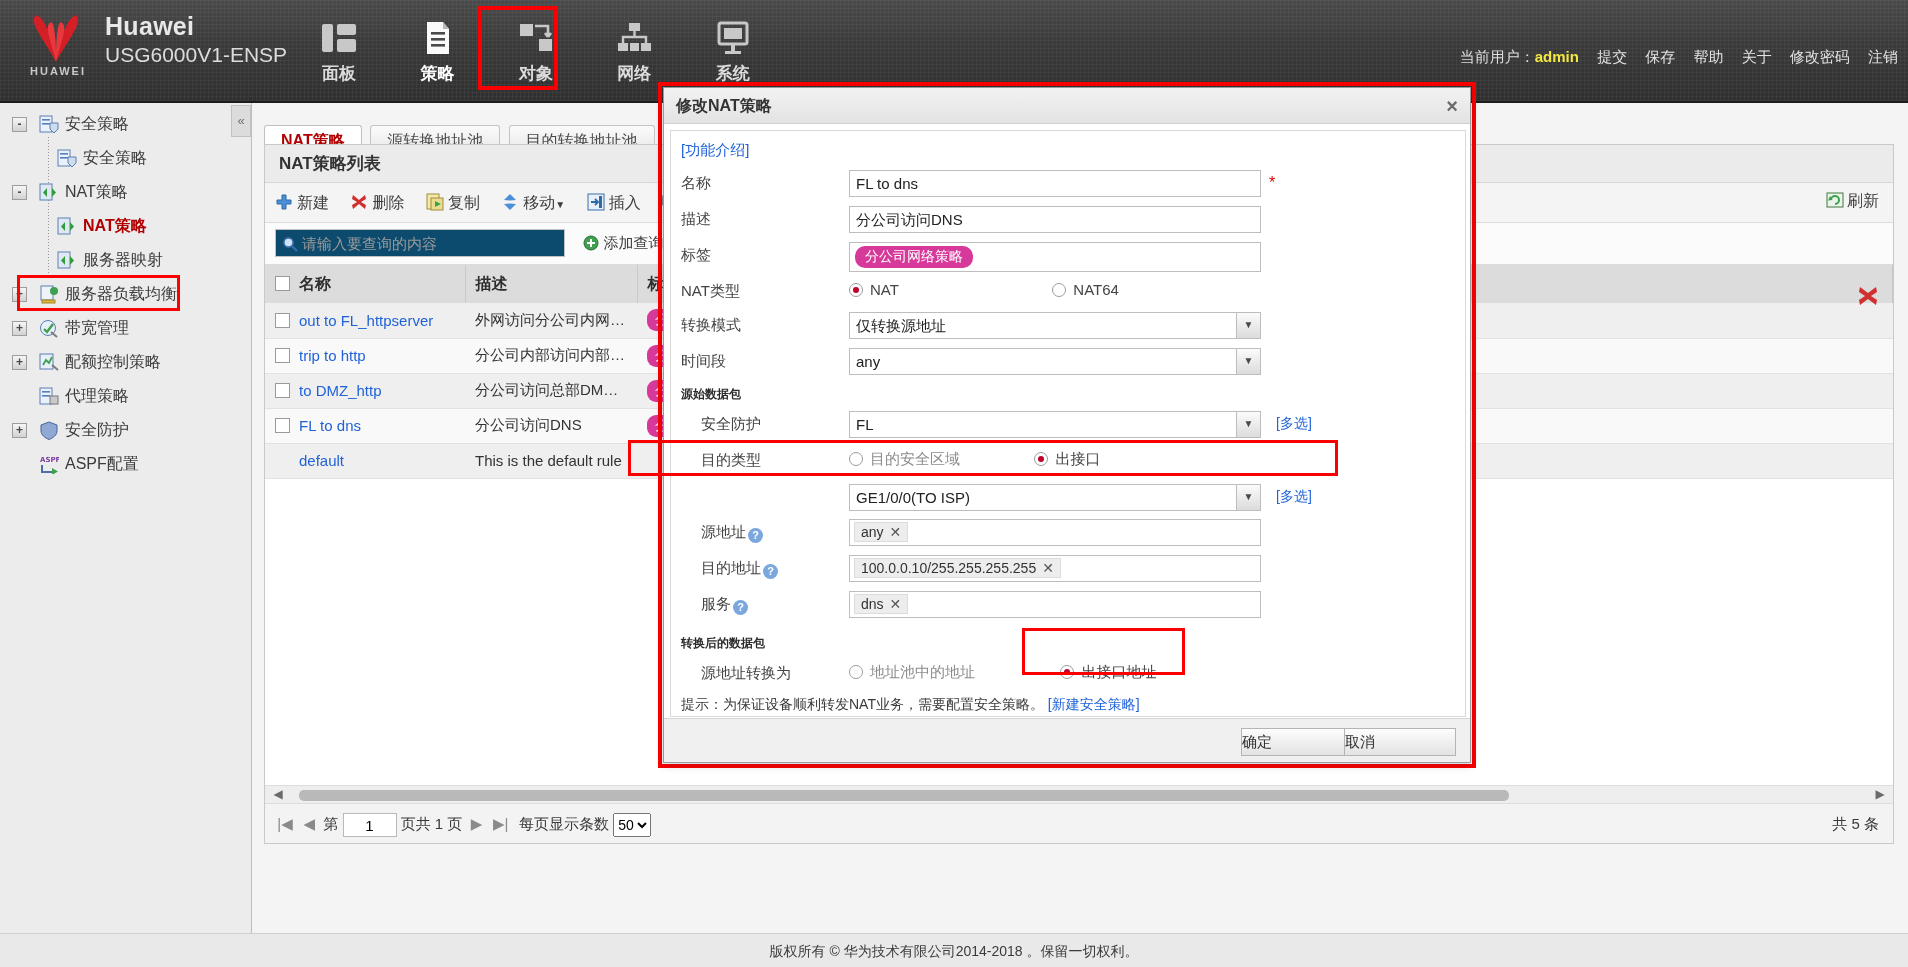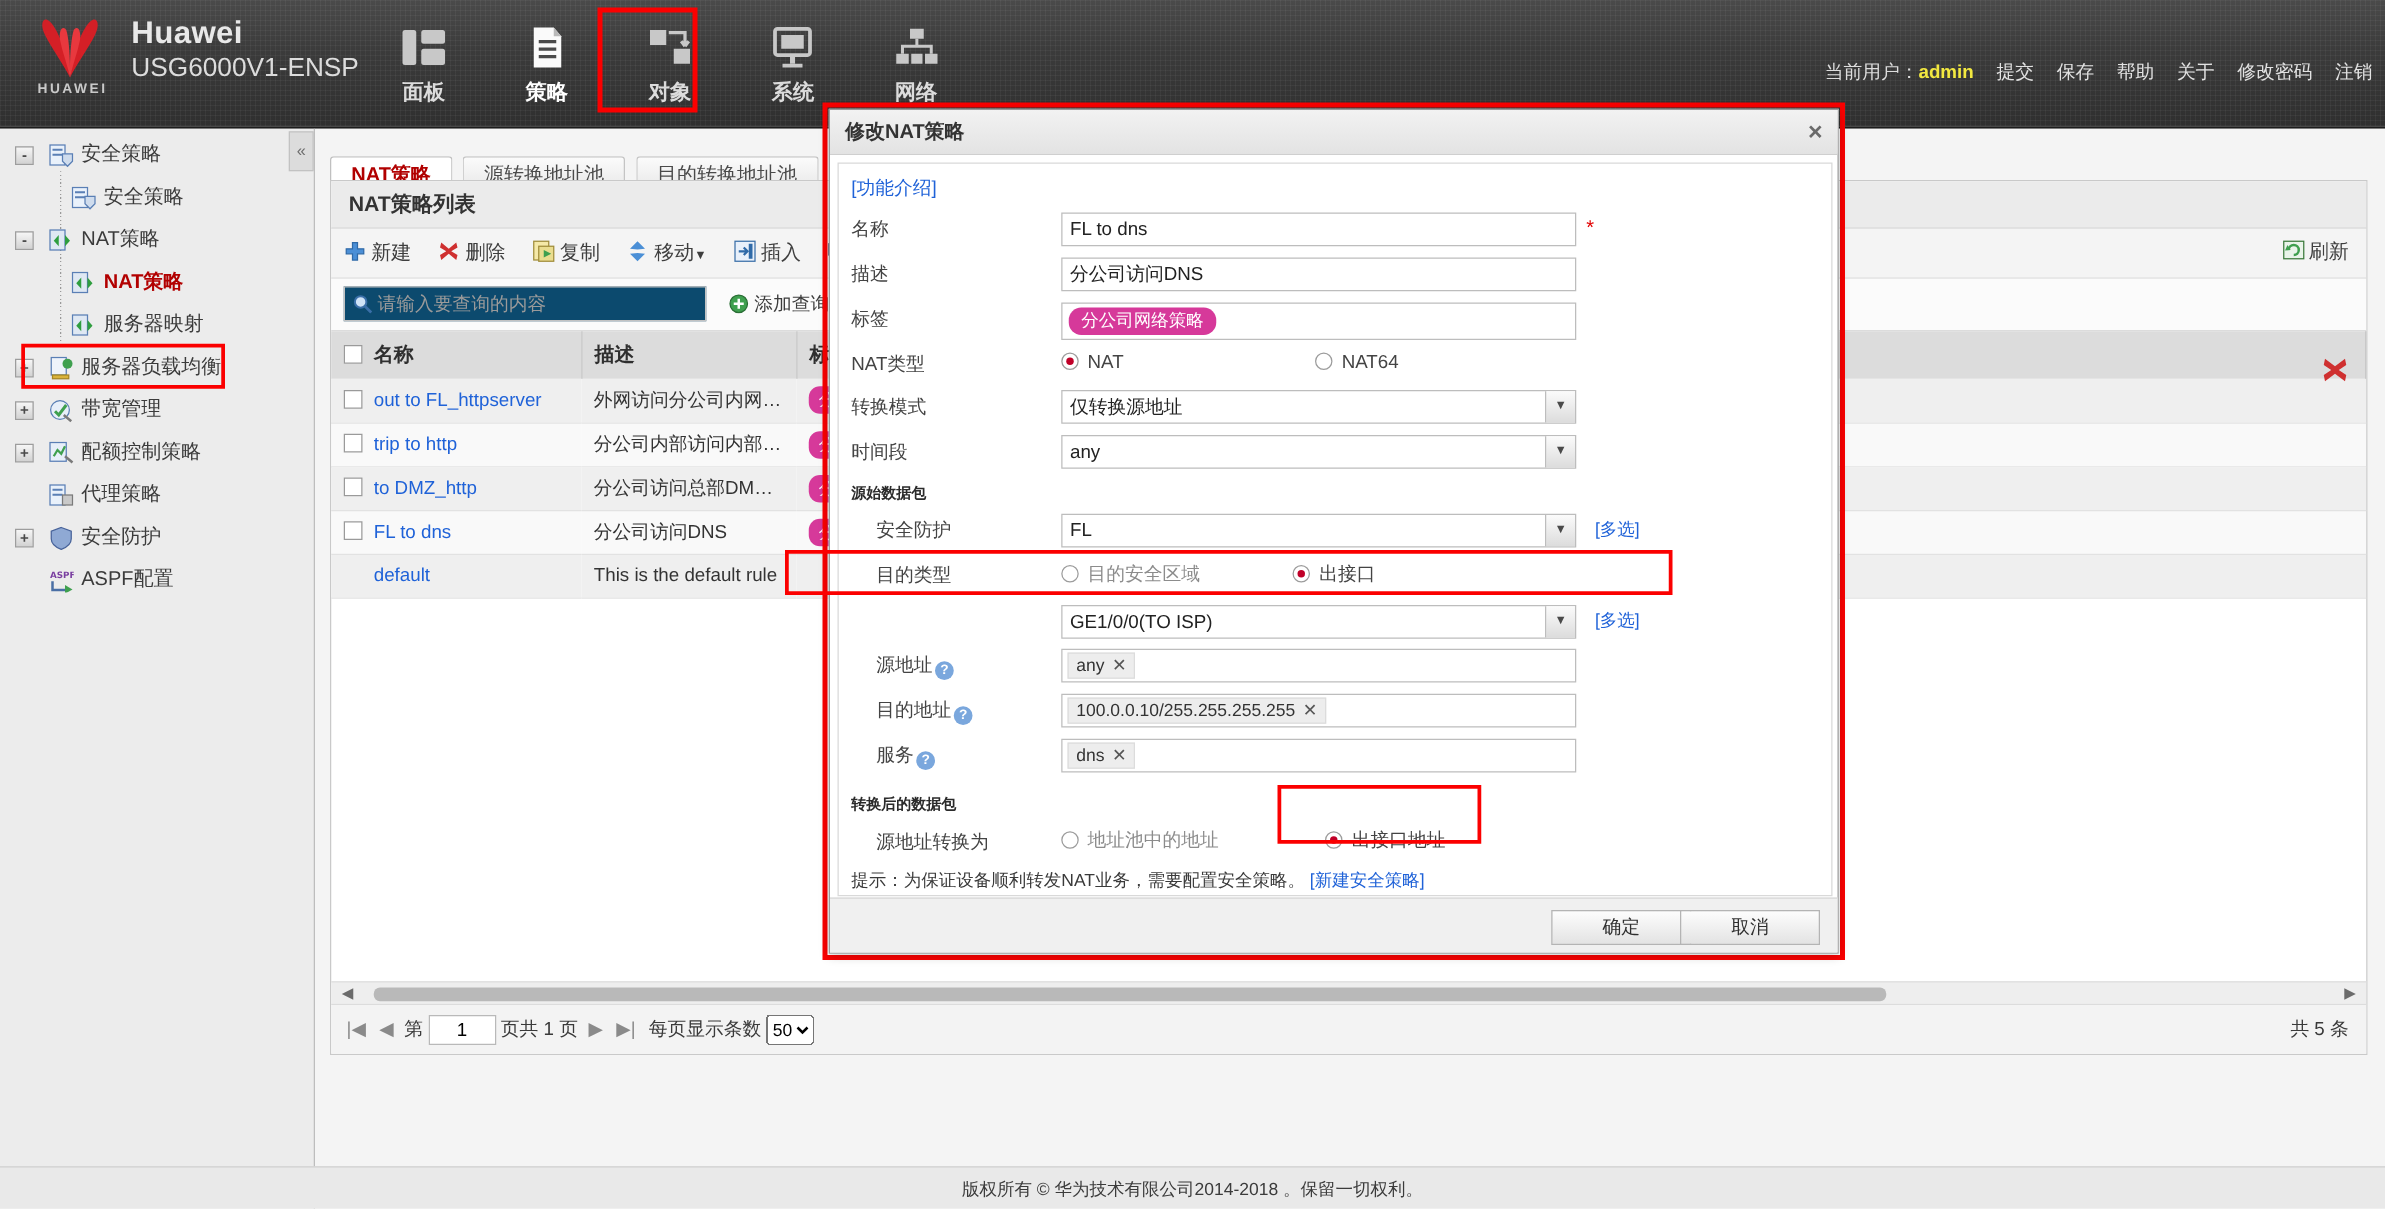--- a/index.html
+++ b/index.html
@@ -203,21 +203,21 @@
     font-weight:bold; vertical-align:-2px; margin-left:2px;
   }
   .tip { font-size:14px; color:#3a3a3a; padding:6px 0 0 10px;}
   .tip a { color:#1f62d8; text-decoration:none; cursor:pointer;}
 
   .hl-iface { position:absolute; left:628px; top:440px; width:710px; height:36px; border:3px solid #fb0000; pointer-events:none;}
   .hl-newsec { position:absolute; left:1022px; top:628px; width:163px; height:47px; border:3px solid #fb0000; pointer-events:none;}
 
   .modal-foot { position:absolute; left:0; bottom:0; width:806px; height:44px; background:#f0f0f0; border-top:1px solid #d6d6d6;}
   .mbtn {
-    position:absolute; top:9px; width:112px; height:28px; line-height:26px; text-align:center;
+    position:absolute; top:9px; width:112px; height:28px; line-height:26px; 
     background:linear-gradient(180deg,#fdfdfd,#e3e3e3); border:1px solid #b4b4b4;
     font-size:15px; color:#2f2f2f; cursor:pointer;
   }
   .mbtn.ok { right:117px; } .mbtn.cancel { right:14px; }
 
   
   .rightcol { position:absolute; left:1478px; top:144px; width:178px; font-size:15px; color:#333;}
 
   
   .footer {
@@ -271,36 +271,36 @@
       <div class="navitem">
         <svg class="ico" viewBox="0 0 42 44">
           <rect x="5" y="8" width="13" height="12" fill="#c8c8c8"></rect>
           <rect x="24" y="23" width="13" height="12" fill="#c8c8c8"></rect>
           <path d="M20 10 H33 V21 M33 21 L30 17 M33 21 L36 17" stroke="#c8c8c8" stroke-width="2.6" fill="none"></path>
         </svg>
         <span class="lbl">对象</span>
       </div>
       <div class="navitem">
         <svg class="ico" viewBox="0 0 42 44">
-          <rect x="7" y="7" width="28" height="21" rx="2" fill="none" stroke="#c8c8c8" stroke-width="3"></rect>
-          <rect x="12" y="12" width="18" height="11" fill="#c8c8c8"></rect>
-          <rect x="19" y="28" width="4" height="7" fill="#c8c8c8"></rect>
-          <rect x="13" y="35" width="16" height="3" fill="#c8c8c8"></rect>
-        </svg>
-        <span class="lbl">系统</span>
-      </div>
-      <div class="navitem">
-        <svg class="ico" viewBox="0 0 42 44">
           <rect x="16" y="7" width="11" height="8" fill="#c8c8c8"></rect>
           <rect x="5" y="27" width="10" height="8" fill="#c8c8c8"></rect>
           <rect x="17" y="27" width="9" height="8" fill="#c8c8c8"></rect>
           <rect x="28" y="27" width="10" height="8" fill="#c8c8c8"></rect>
           <path d="M21.5 15 V21 M10 27 V21 H33 V27" stroke="#c8c8c8" stroke-width="2.4" fill="none"></path>
         </svg>
         <span class="lbl">网络</span>
+      </div>
+      <div class="navitem">
+        <svg class="ico" viewBox="0 0 42 44">
+          <rect x="7" y="7" width="28" height="21" rx="2" fill="none" stroke="#c8c8c8" stroke-width="3"></rect>
+          <rect x="12" y="12" width="18" height="11" fill="#c8c8c8"></rect>
+          <rect x="19" y="28" width="4" height="7" fill="#c8c8c8"></rect>
+          <rect x="13" y="35" width="16" height="3" fill="#c8c8c8"></rect>
+        </svg>
+        <span class="lbl">系统</span>
       </div>
     </div>
     <div class="nav-highlight"></div>
 
     <div class="topright">
       <span class="lab">当前用户：</span><span class="usr">admin</span>
       <a>提交</a>
       <a>保存</a>
       <a>帮助</a>
       <a>关于</a>

